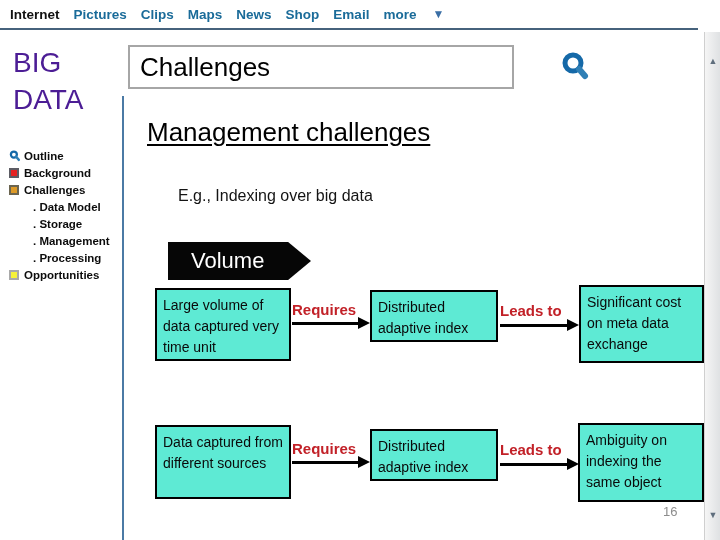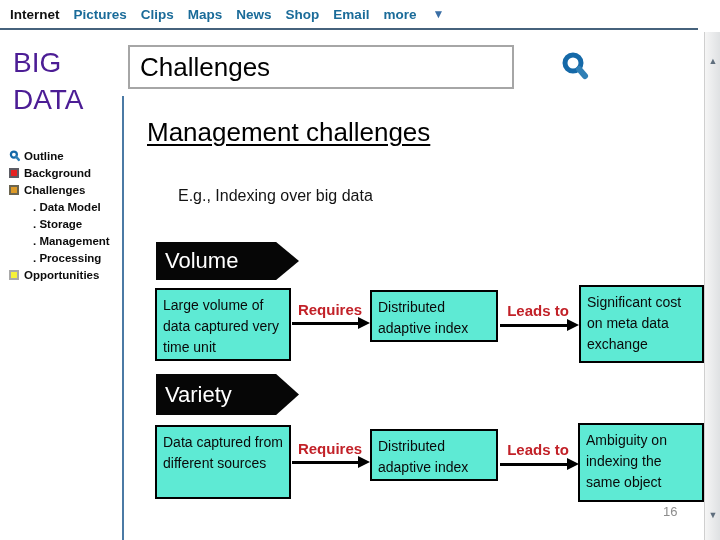--- a/index.html
+++ b/index.html
@@ -33,38 +33,38 @@
   .sq.orange { background:#dd9a28; border-color:#6b6550; }
   .sq.yellow { background:#f6f238; border-color:#a9a9a9; }
   .side-row.sub { padding-left:24px; }
 
   
   .heading { position:absolute; left:147px; top:117px; font-size:26px; color:#000000;
              text-decoration:underline; text-decoration-thickness:2px; text-underline-offset:3px; }
   .subheading { position:absolute; left:178px; top:187px; font-size:16px; color:#141414; }
 
   
-  .banner { position:absolute; left:156px; width:143px; background:#060606; color:#fff; font-size:22px;
-            display:flex; align-items:center; padding-left:9px;
+  .banner { position:absolute; left:168px; width:143px; background:#060606; color:#fff; font-size:22px;
+            display:flex; align-items:center; padding-left:23px;
             clip-path:polygon(0 0, 84% 0, 100% 50%, 84% 100%, 0 100%); }
   .banner.volume { top:242px; height:38px; }
   .banner.variety { top:374px; height:41px; }
 
   
   .cbox { position:absolute; background:#5eead4; border:2px solid #000; font-size:14px; line-height:1.5;
           color:#0a0a0a; padding:5px 6px; }
   .r1-cause  { left:155px; top:288px; width:136px; height:73px; }
   .r1-mid    { left:370px; top:290px; width:128px; height:52px; }
   .r1-effect { left:579px; top:285px; width:125px; height:78px; }
   .r2-cause  { left:155px; top:425px; width:136px; height:74px; }
   .r2-mid    { left:370px; top:429px; width:128px; height:52px; }
   .r2-effect { left:578px; top:423px; width:126px; height:79px; }
 
   
-  .rel { position:absolute; width:76px; text-align:center; font-size:15px; font-weight:700; color:#c22128; }
+  .rel { position:absolute; width:76px; font-size:15px; font-weight:700; color:#c22128; }
   .r1-req-label { left:292px; top:301px; }
   .r1-led-label { left:500px; top:302px; }
   .r2-req-label { left:292px; top:440px; }
   .r2-led-label { left:500px; top:441px; }
   .aline { position:absolute; height:3px; background:#000; }
   .ahead { position:absolute; width:0; height:0; border-left:12px solid #000; border-top:6px solid transparent; border-bottom:6px solid transparent; }
   .r1-a1 { left:292px; top:322px; width:66px; } .r1-h1 { left:358px; top:317px; }
   .r1-a2 { left:500px; top:324px; width:67px; } .r1-h2 { left:567px; top:319px; }
   .r2-a1 { left:292px; top:461px; width:66px; } .r2-h1 { left:358px; top:456px; }
   .r2-a2 { left:500px; top:463px; width:67px; } .r2-h2 { left:567px; top:458px; }
@@ -158,21 +158,20 @@
   <div class="cbox r1-cause">Large volume of data captured very time unit</div>
   <div class="rel r1-req-label">Requires</div>
   <div class="aline r1-a1"></div>
   <div class="ahead r1-h1"></div>
   <div class="cbox r1-mid">Distributed adaptive index</div>
   <div class="rel r1-led-label">Leads to</div>
   <div class="aline r1-a2"></div>
   <div class="ahead r1-h2"></div>
   <div class="cbox r1-effect">Significant cost on meta data exchange</div>
 
-  <div class="banner variety">Variety</div>
   <div class="cbox r2-cause">Data captured from different sources</div>
   <div class="rel r2-req-label">Requires</div>
   <div class="aline r2-a1"></div>
   <div class="ahead r2-h1"></div>
   <div class="cbox r2-mid">Distributed adaptive index</div>
   <div class="rel r2-led-label">Leads to</div>
   <div class="aline r2-a2"></div>
   <div class="ahead r2-h2"></div>
   <div class="cbox r2-effect">Ambiguity on indexing the same object</div>
 

